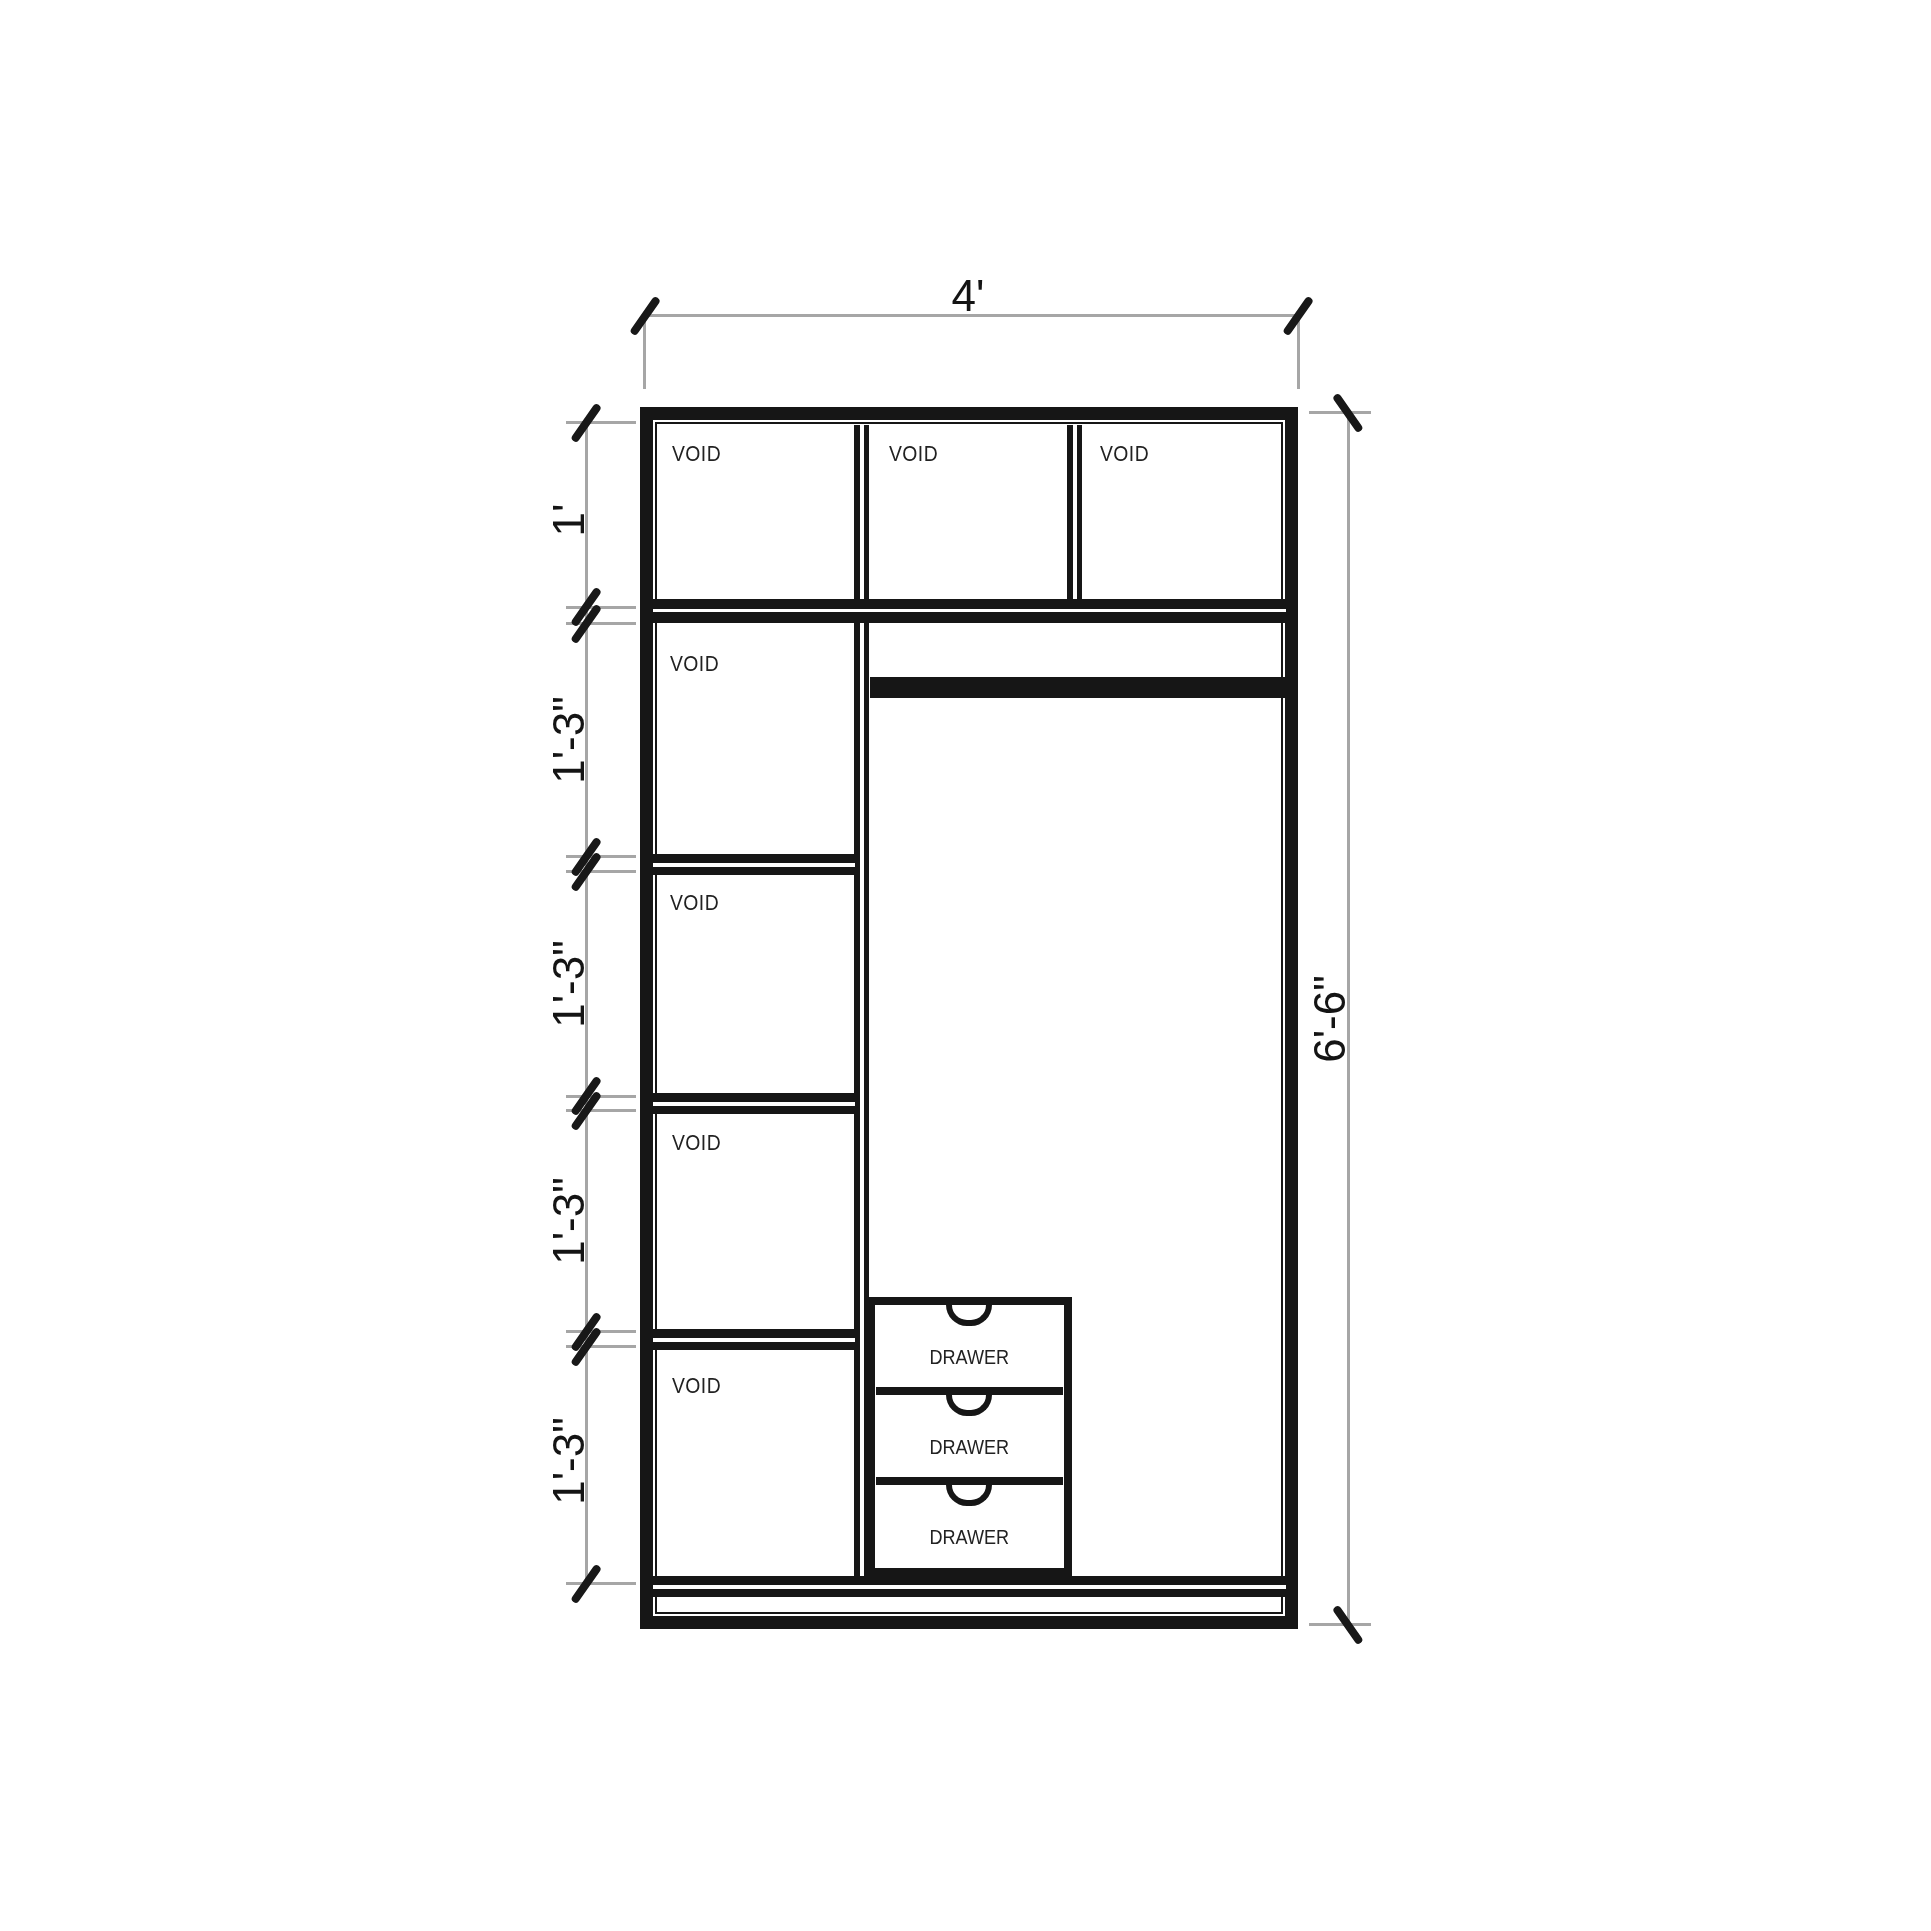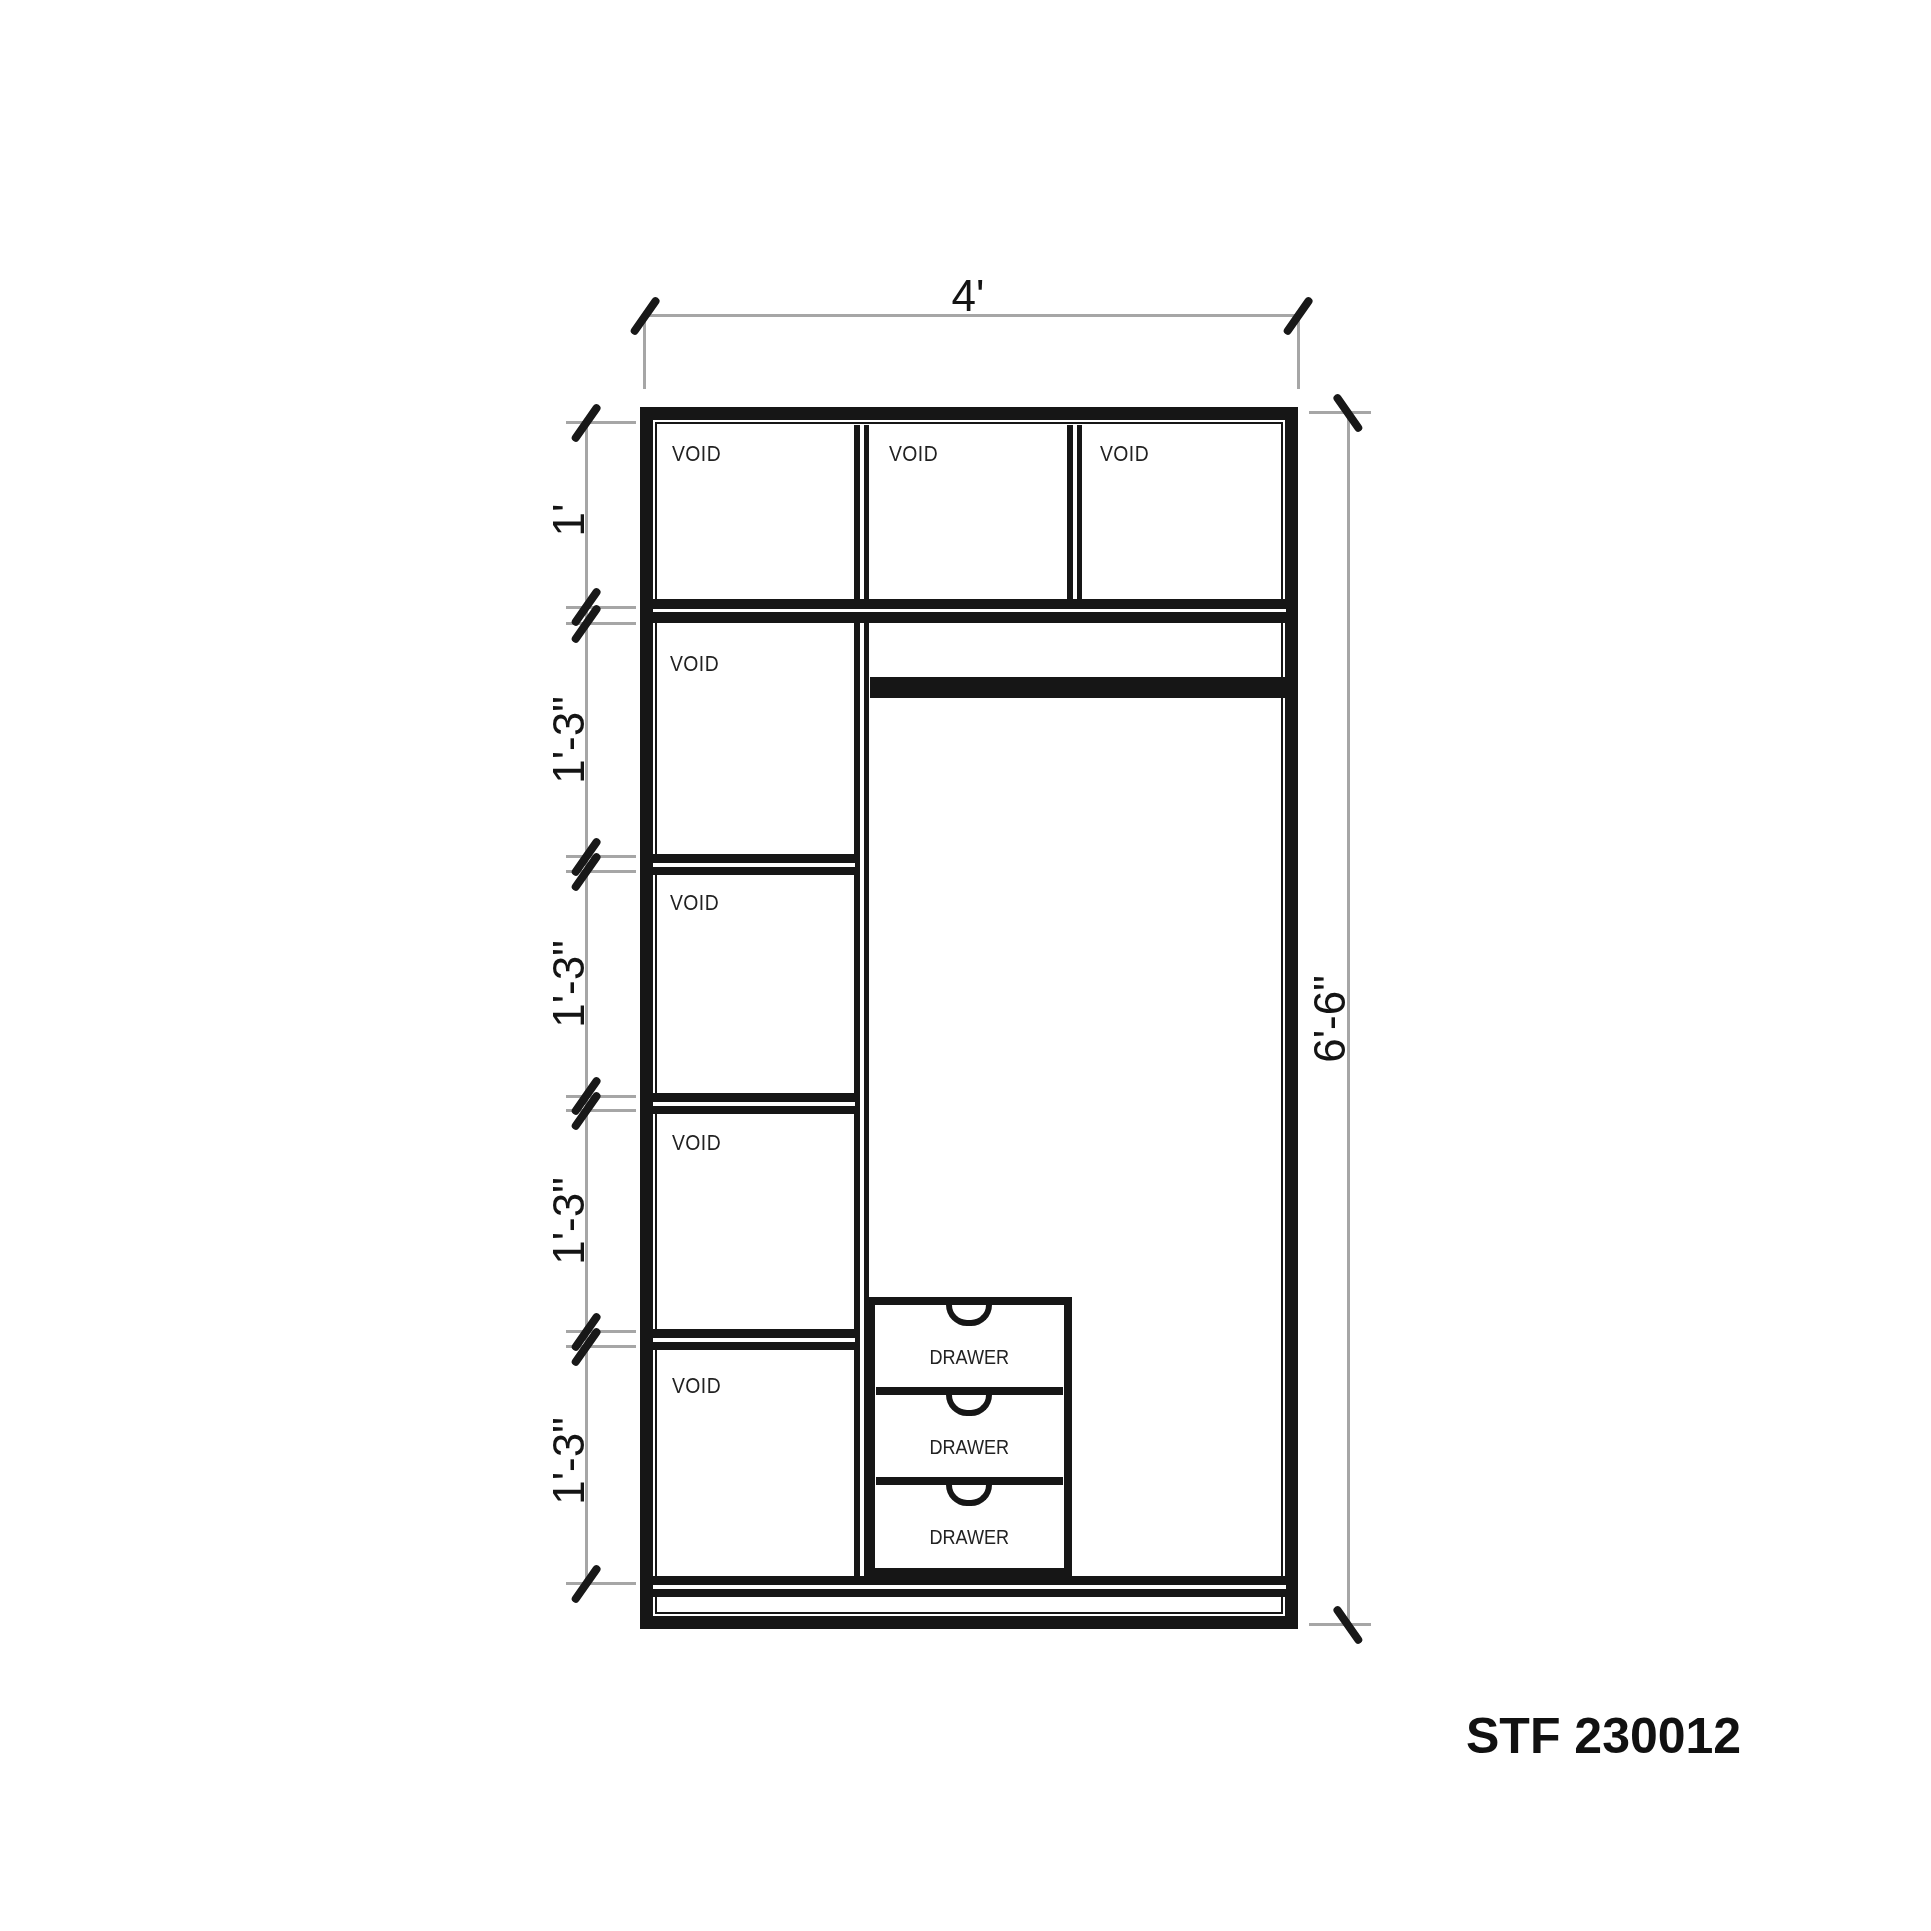--- a/index.html
+++ b/index.html
@@ -111,16 +111,15 @@
   <div class="drawer-unit"></div>
   <div class="bar" style="left:876px;top:1387px;width:187px;height:7.7px;"></div>
   <div class="bar" style="left:876px;top:1477px;width:187px;height:7.7px;"></div>
   <div class="notch" style="left:946px;top:1305px;"></div>
   <div class="notch" style="left:946px;top:1395px;"></div>
   <div class="notch" style="left:946px;top:1485px;"></div>
   <div class="drawer-label-row" style="top:1346px;"><span class="squish">DRAWER</span></div>
   <div class="drawer-label-row" style="top:1436px;"><span class="squish">DRAWER</span></div>
   <div class="drawer-label-row" style="top:1526px;"><span class="squish">DRAWER</span></div>
 
-  <div class="code">STF 230012</div>
 
 </div>
 
 
 </body></html>

